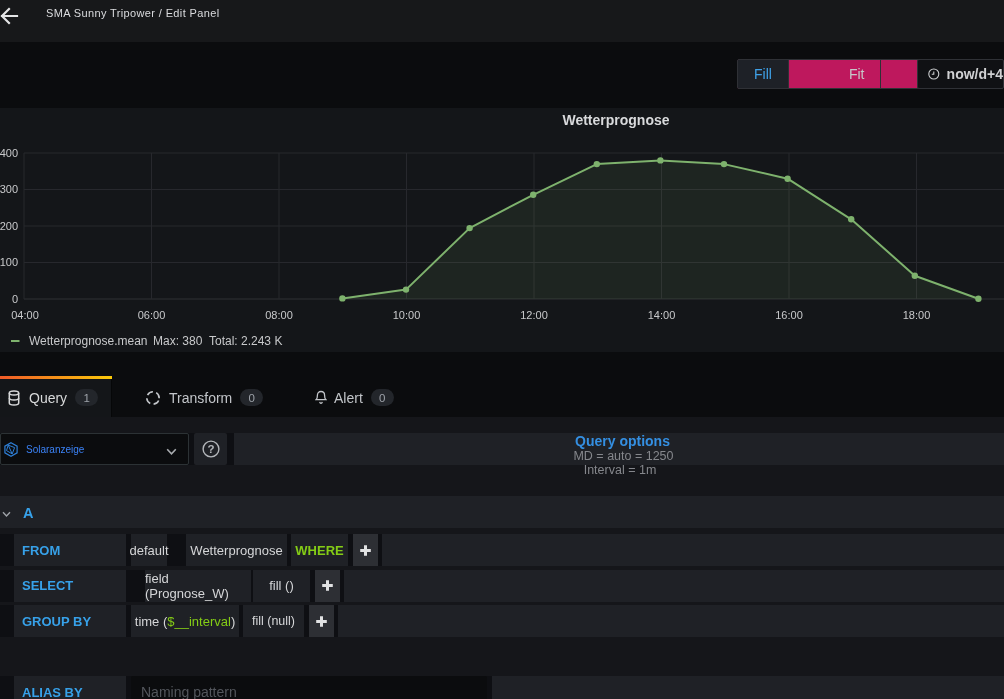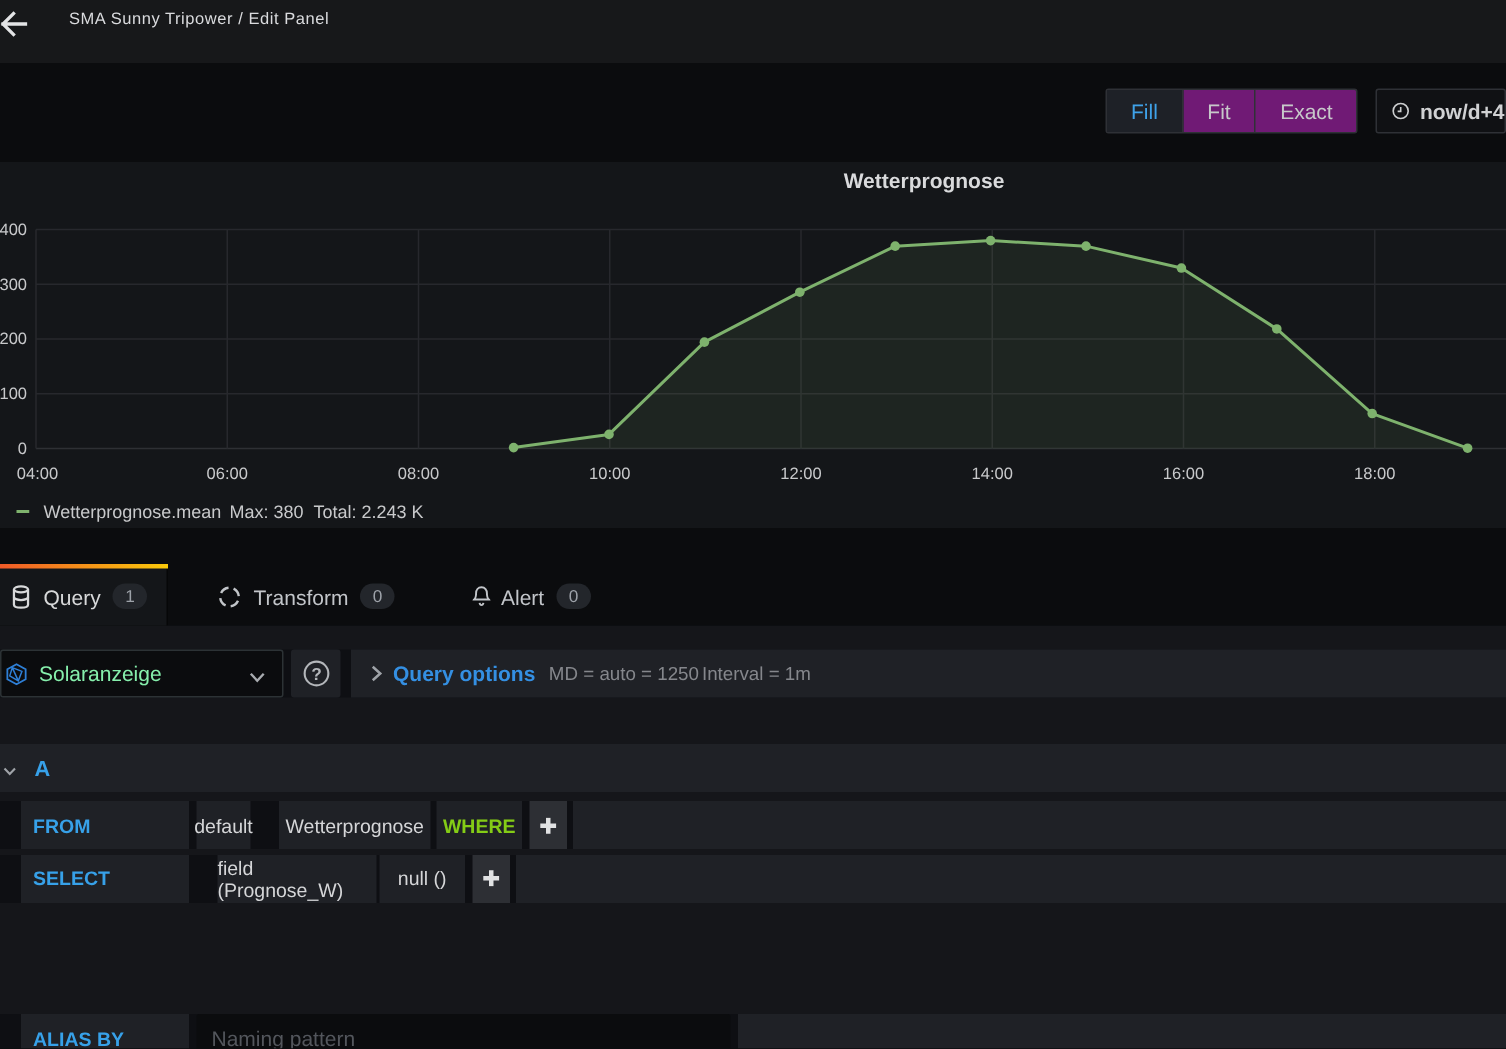--- a/index.html
+++ b/index.html
@@ -6,44 +6,44 @@
 html,body { width:1004px; height:699px; overflow:hidden; background:#0b0c0e;
   font-family:"Liberation Sans", sans-serif; }
 #app { position:relative; width:1004px; height:699px; background:#0b0c0e; }
 .abs { position:absolute; }
 
 
 #nav { left:0; top:0; width:1004px; height:42px; background:#17181a; }
 #nav-title { left:46px; top:7px; font-size:11px; color:#dadbde; letter-spacing:0.37px; }
 
 
-.btngroup { left:737px; top:59px; height:30px; display:flex; border:1px solid #2f3136; border-radius:2px; background:#701a75; }
+.btngroup { left:737px; top:59px; height:30px; display:flex; border:1px solid #2f3136; border-radius:2px; background:#be185d;gap:44px; }
 .btngroup .btn { padding:0 16px; display:flex; align-items:center; font-size:14px; color:#c7c8ca; border-right:1px solid #2f3136; }
 .btngroup .btn:last-child { border-right:none; }
 .btngroup .btn.active { background:#1e2127; color:#3fa2e9; }
 #timepick { left:917px; top:59px; width:87px; height:30px; border:1px solid #2f3136; border-radius:2px; background:#101114; display:flex; align-items:center; color:#d0d1d3; font-size:14px; font-weight:bold; }
 
 
 #panel { left:0; top:108px; width:1004px; height:244px; background:#141619; }
 
 
 #tabbar { left:0; top:376px; width:1004px; height:41px; background:#0b0c0e; }
 #tab-active { left:0; top:0; width:112px; height:41px; background:#141619; border-right:1px solid #060708; }
 #tab-grad { left:0; top:0; width:112px; height:3px; background:linear-gradient(to right,#f05a28,#fbca0a); }
 .tabitem { display:flex; align-items:center; height:41px; padding-top:2px; }
 .tabtext { font-size:14px; color:#d8d9da; }
 .tabtext.dim { color:#c2c5c9; }
 .pill { margin-left:8px; background:#23262b; border-radius:9px; height:17px; min-width:23px; padding:0 7px; display:flex; align-items:center; justify-content:center; font-size:11.5px; color:#9da2a9; }
 
 
 #dsrow { left:0; top:433px; width:1004px; height:32px; background:#0e0f13; }
 #dspicker { left:0; top:0; width:189px; height:32px; background:#0b0c0e; border:1px solid #2c3235; border-radius:2px; display:flex; align-items:center; }
-#dsname { font-size:14px; color:#86efac; margin-left:8px; }
+#dsname { font-size:10px; color:#3b82f6; margin-left:8px; }
 #helpbtn { left:194px; top:0; width:33px; height:32px; background:#1f2126; border-radius:2px; display:flex; align-items:center; justify-content:center; }
-#optbar { left:234px; top:0; width:770px; height:32px; background:#1f2126; display:flex; align-items:center; }
+#optbar { left:234px; top:0; width:770px; height:32px; background:#1f2126; display:flex; align-items:center;flex-direction:column; }
 
 
 .qrow { left:0; width:1004px; height:32px; background:#0e0f13; }
 .rowA { background:#1f2126 !important; }
 .cell { position:absolute; top:0; height:32px; background:#1f2126; display:flex; align-items:center; font-size:13px; color:#d5d6d8; }
 .lbl { left:14px; width:112px; padding-left:8px; color:#37a1e9; font-weight:bold; font-size:13px; }
 .kw { color:#84cc16; }
 .plus { background:#2d2f34; justify-content:center; }
 .filler { background:#1f2126; }
 .selbox { background:#0b0c0e; border-radius:2px; }
@@ -215,29 +215,40 @@
         <svg width="11" height="11" viewBox="0 0 11 11">
           <path d="M5.5 0.2 V10.8 M0.2 5.5 H10.8" stroke="#e1e2e3" stroke-width="3"></path>
         </svg>
       </div>
     <div class="cell filler" style="left:382px;width:622px"></div>
   </div>
 
   <div class="abs qrow" style="top:569.5px">
     <div class="cell lbl">SELECT</div>
     <div class="cell" style="left:145px;width:106px;justify-content:center">field (Prognose_W)</div>
-    <div class="cell" style="left:253px;width:57px;justify-content:center">null ()</div>
+    <div class="cell" style="left:253px;width:57px;justify-content:center">fill ()</div>
     <div class="cell plus" style="left:315px;width:25px">
         <svg width="11" height="11" viewBox="0 0 11 11">
           <path d="M5.5 0.2 V10.8 M0.2 5.5 H10.8" stroke="#e1e2e3" stroke-width="3"></path>
         </svg>
       </div>
     <div class="cell filler" style="left:344px;width:660px"></div>
   </div>
 
+  <div class="abs qrow" style="top:605px">
+    <div class="cell lbl">GROUP BY</div>
+    <div class="cell" style="left:131px;width:108px;justify-content:center">time&nbsp;(<span class="kw">$__interval</span>)</div>
+    <div class="cell" style="left:243px;width:61px;justify-content:center;font-size:12.5px">fill (null)</div>
+    <div class="cell plus" style="left:308.5px;width:25px">
+        <svg width="11" height="11" viewBox="0 0 11 11">
+          <path d="M5.5 0.2 V10.8 M0.2 5.5 H10.8" stroke="#e1e2e3" stroke-width="3"></path>
+        </svg>
+      </div>
+    <div class="cell filler" style="left:338px;width:666px"></div>
+  </div>
 
 
   <div class="abs qrow" style="top:676px;height:23px;overflow:hidden">
     <div class="cell lbl" style="height:32px">ALIAS BY</div>
     <div class="cell inputbox" style="left:131px;width:356px;height:32px;padding-left:10px;font-size:14px">Naming pattern</div>
     <div class="cell filler" style="left:492px;width:512px;height:32px"></div>
   </div>
 
 </div>
 

